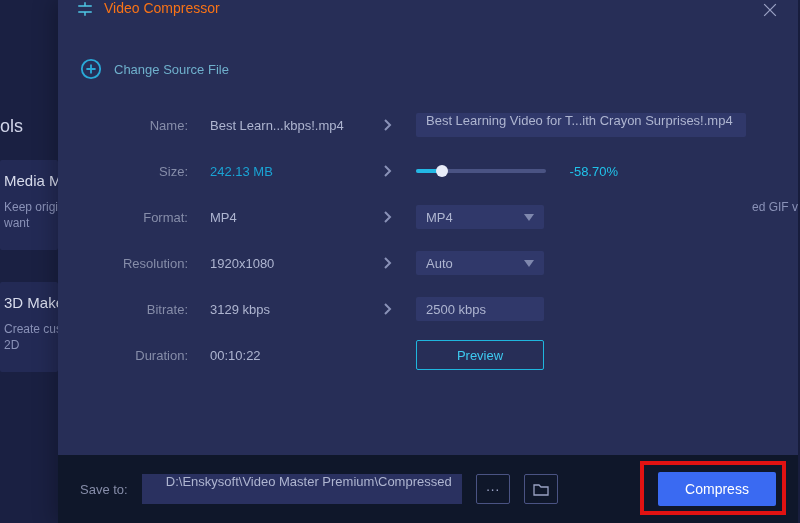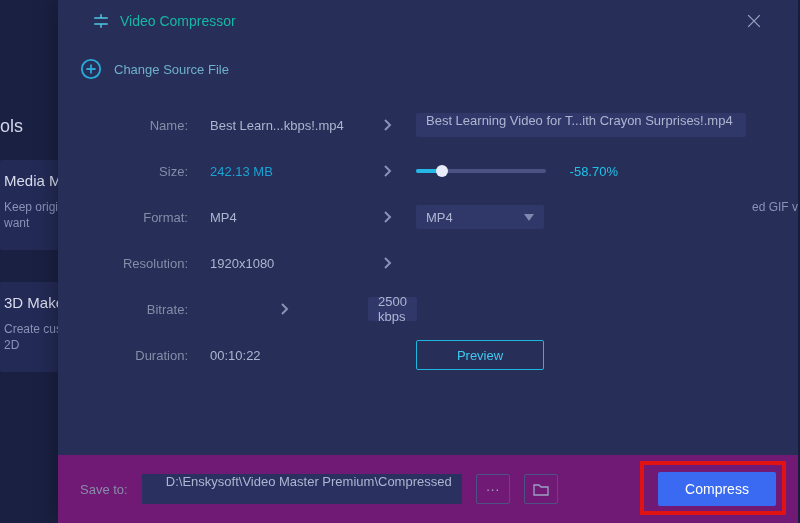--- a/index.html
+++ b/index.html
@@ -17,23 +17,23 @@
     position: absolute;
     left: 58px; top: 0;
     width: 740px; height: 523px;
     background: #272e57;
     box-shadow: -4px 0 20px rgba(0,0,0,.25);
     display: flex;
     flex-direction: column;
   }
   .titlebar {
     height: 42px;
-    display: flex; align-items: center;
-    padding: 0 34px;
-    color: #14b8a6;
+    display: flex; align-items: flex-start;
+    padding: 0 18px;
+    color: #f97316;
   }
   .titlebar .app-icon { width: 18px; height: 18px; margin-right: 10px; color: #4fc7e6; }
   .titlebar .title { font-size: 14px; flex: 1; }
   .titlebar .close { width: 20px; height: 20px; color: #9aa2c4; cursor: pointer; }
 
   .source-row {
     padding: 16px 22px 22px 22px;
     display: flex; align-items: center;
     color: #2aa9d8;
   }
@@ -89,21 +89,21 @@
     color: #3ecaf0;
     background: transparent;
     border-radius: 2px;
     font-size: 13px;
     cursor: pointer;
   }
 
   .footer {
     margin-top: auto;
     height: 68px;
-    background: #701a75;
+    background: #0f172a;
     display: flex;
     align-items: center;
     padding: 0 22px;
     gap: 14px;
   }
   .footer .save-label { color: #868da9; font-size: 13px; }
   .path-input {
     flex: 0 0 320px;
     background: #2a3160;
     color: #aeb5d0;
@@ -230,24 +230,33 @@
     </div>
 
     <div class="row">
       <div class="label">Resolution:</div>
       <div class="value">1920x1080</div>
       <div class="arrow-cell">
           <svg class="chev" viewBox="0 0 12 12">
             <path d="M3 1 l5 5 -5 5"></path>
           </svg>
         </div>
+      <div class="ctrl">
+        <div class="select">
+          <span>Auto</span>
+          <svg viewBox="0 0 10 7">
+              <path d="M0 0 L10 0 L5 7 Z"></path>
+            </svg>
+        </div>
+      </div>
     </div>
 
     <div class="row">
       <div class="label">Bitrate:</div>
+      <div class="value">3129 kbps</div>
       <div class="arrow-cell">
           <svg class="chev" viewBox="0 0 12 12">
             <path d="M3 1 l5 5 -5 5"></path>
           </svg>
         </div>
       <div class="ctrl">
         <div class="readonly-field">
           <span>2500 kbps</span>
         </div>
       </div>

